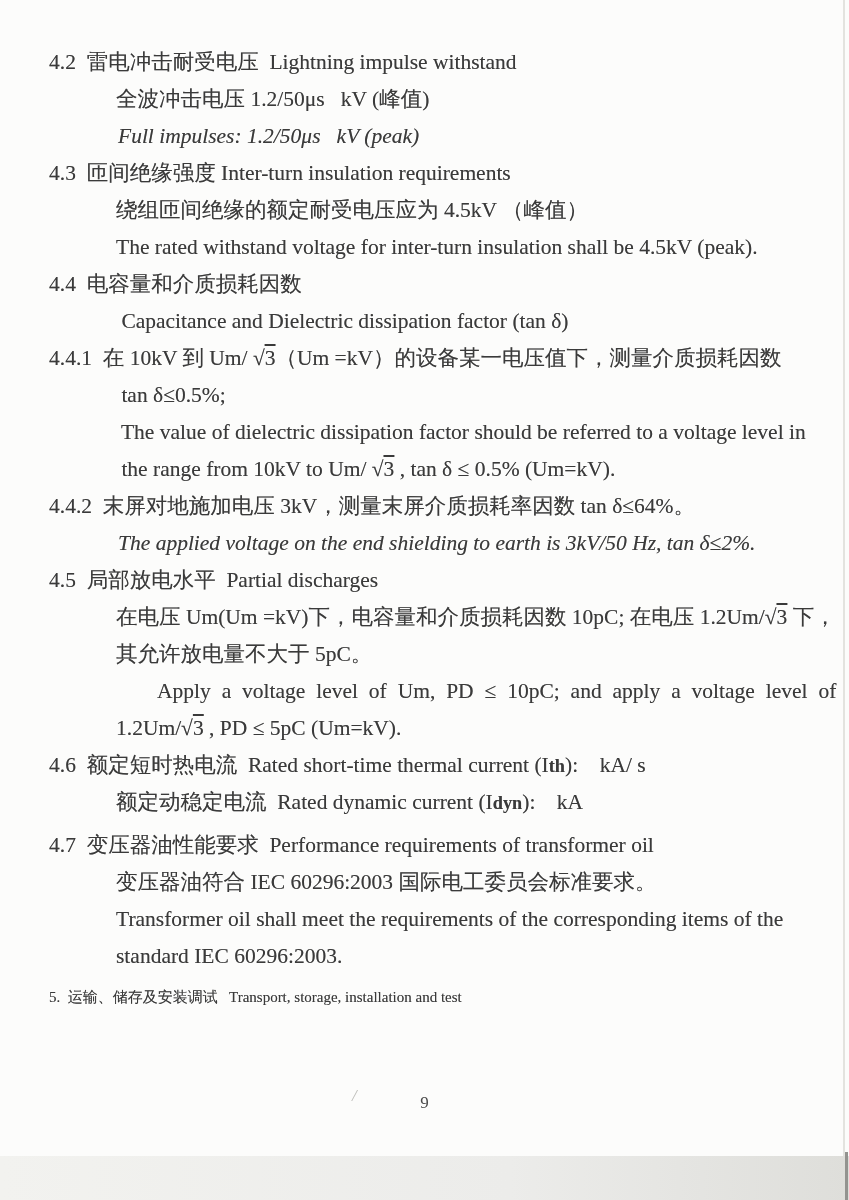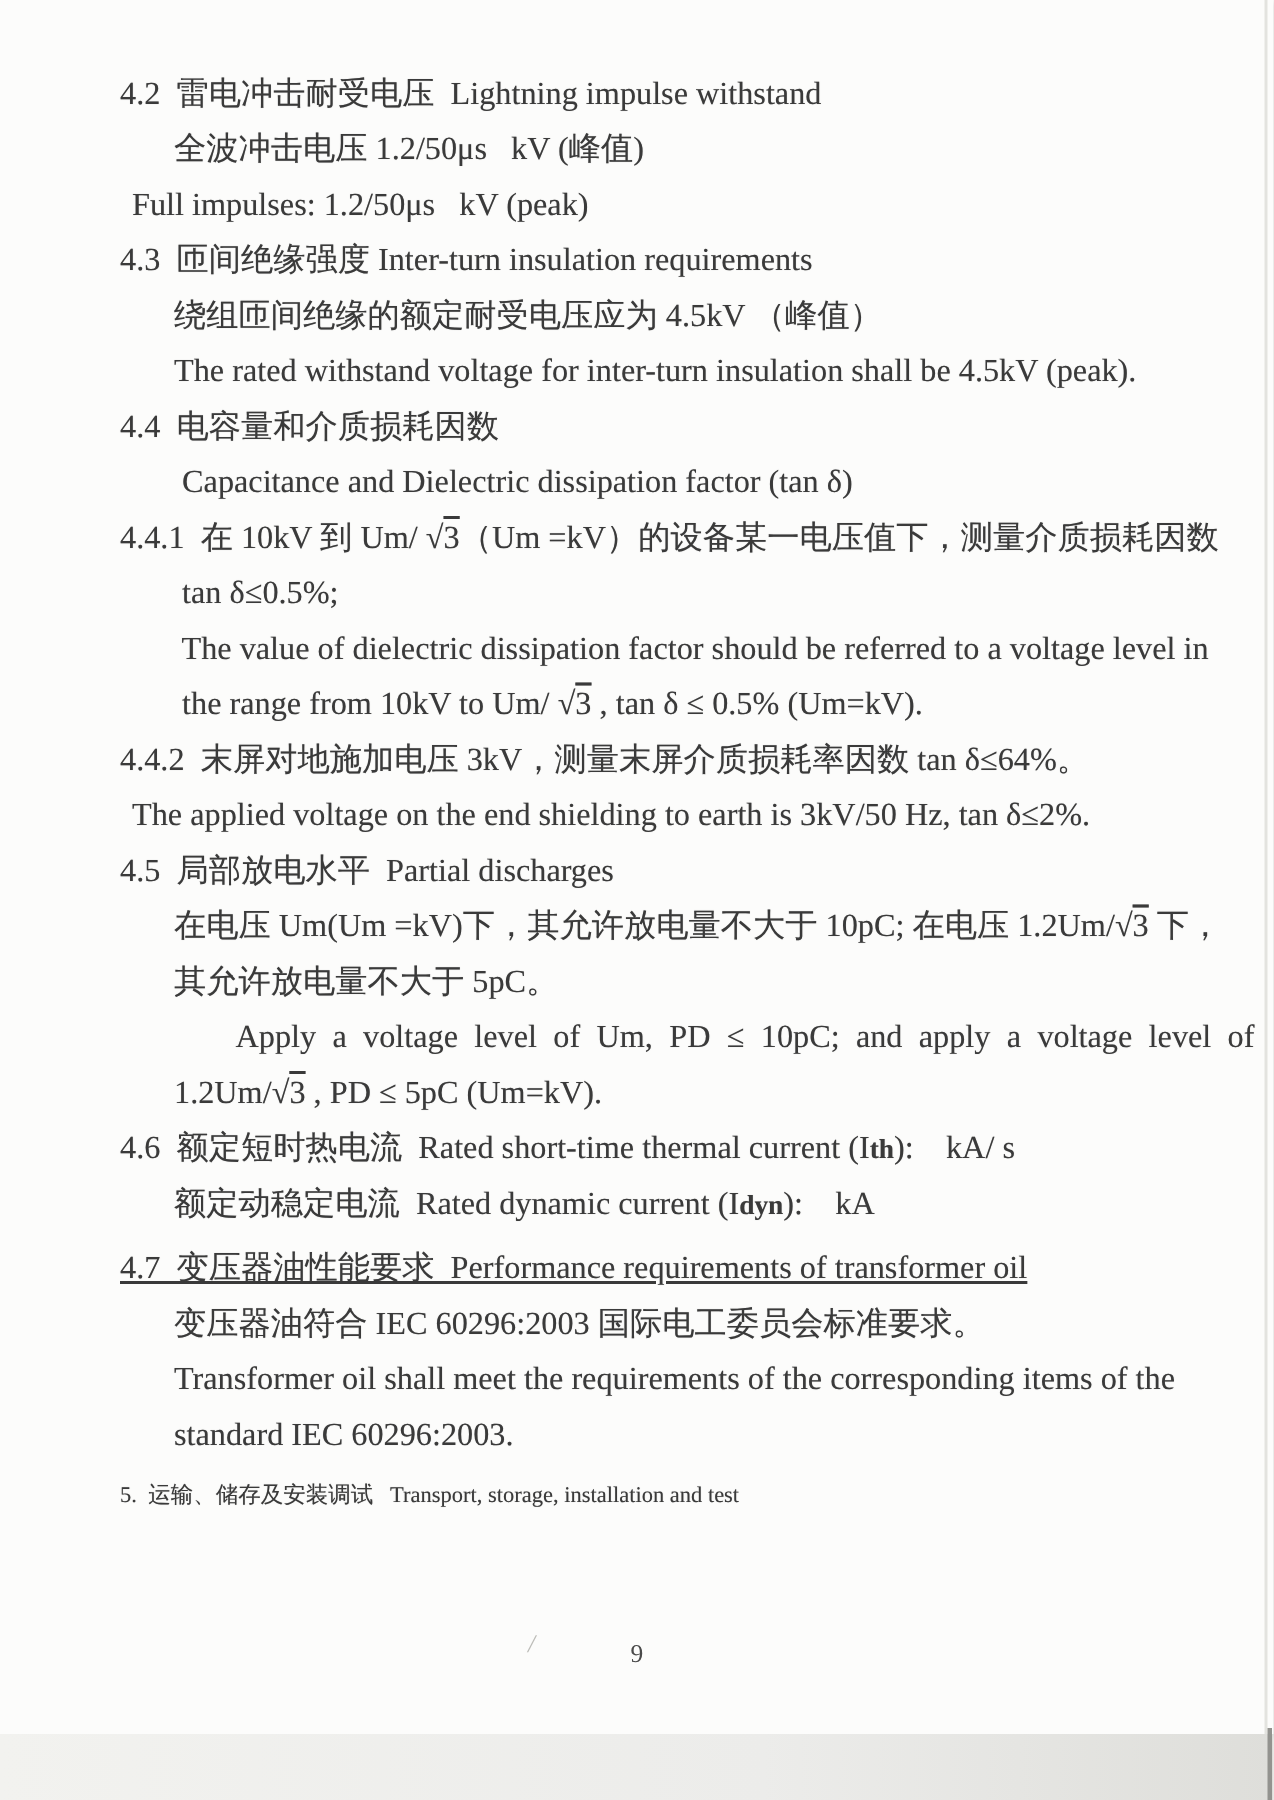--- a/index.html
+++ b/index.html
@@ -54,23 +54,23 @@
     width: 849px;
   }
   .line {
     white-space: pre;
     font-size: 21.5px;
     line-height: 37px;
     height: 37px;
     color: #3a3a3a;
     text-shadow: 0 0 0.5px rgba(90,90,90,0.55);
   }
-  .indent-0 { padding-left: 80px; }
+  .indent-0 { padding-left: 49px; }
   .indent-1 { padding-left: 116px; }
-  .indent-2 { padding-left: 88px; }
+  .indent-2 { padding-left: 118px; font-style: italic; }
   .large { font-size: 15px; }
   .spread { word-spacing: 5.5px; margin-left: 41px; }
   .b { font-weight: bold; font-size: 0.85em; }
   .ov { text-decoration: overline; }
   .page-number {
     position: absolute;
     left: 0;
     top: 1093px;
     width: 849px;
     text-align: center;
@@ -99,27 +99,27 @@
       <div class="line indent-1"><span>The rated withstand voltage for inter-turn insulation shall be 4.5kV (peak).</span></div>
       <div class="line indent-0"><span>4.4  电容量和介质损耗因数</span></div>
       <div class="line indent-1"><span> Capacitance and Dielectric dissipation factor (tan δ)</span></div>
       <div class="line indent-0"><span>4.4.1  在 10kV 到 Um/ </span><span>√</span><span class="ov">3</span><span>（Um =kV）的设备某一电压值下，测量介质损耗因数</span></div>
       <div class="line indent-1"><span> tan δ≤0.5%;</span></div>
       <div class="line indent-1"><span> The value of dielectric dissipation factor should be referred to a voltage level in</span></div>
       <div class="line indent-1"><span> the range from 10kV to Um/ </span><span>√</span><span class="ov">3</span><span> , tan δ ≤ 0.5% (Um=kV).</span></div>
       <div class="line indent-0"><span>4.4.2  末屏对地施加电压 3kV，测量末屏介质损耗率因数 tan δ≤64%。</span></div>
       <div class="line indent-2"><span>The applied voltage on the end shielding to earth is 3kV/50 Hz, tan δ≤2%.</span></div>
       <div class="line indent-0"><span>4.5  局部放电水平  Partial discharges</span></div>
-      <div class="line indent-1"><span>在电压 Um(Um =kV)下，其允许放电量不大于 10pC; 在电压 1.2Um/</span><span>√</span><span class="ov">3</span><span> 下，</span></div>
+      <div class="line indent-1"><span>在电压 Um(Um =kV)下，电容量和介质损耗因数 10pC; 在电压 1.2Um/</span><span>√</span><span class="ov">3</span><span> 下，</span></div>
       <div class="line indent-1"><span>其允许放电量不大于 5pC。</span></div>
       <div class="line indent-1 spread"><span>Apply a voltage level of Um, PD ≤ 10pC; and apply a voltage level of</span></div>
       <div class="line indent-1"><span>1.2Um/</span><span>√</span><span class="ov">3</span><span> , PD ≤ 5pC (Um=kV).</span></div>
       <div class="line indent-0"><span>4.6  额定短时热电流  Rated short-time thermal current (I</span><span class="b">th</span><span>):    kA/ s</span></div>
       <div class="line indent-1"><span>额定动稳定电流  Rated dynamic current (I</span><span class="b">dyn</span><span>):    kA</span></div>
-      <div class="line indent-0" style="margin-top: 6px; text-decoration: underline;"><span>4.7  变压器油性能要求  Performance requirements of transformer oil</span></div>
+      <div class="line indent-0" style="margin-top: 6px;"><span>4.7  变压器油性能要求  Performance requirements of transformer oil</span></div>
       <div class="line indent-1"><span>变压器油符合 IEC 60296:2003 国际电工委员会标准要求。</span></div>
       <div class="line indent-1"><span>Transformer oil shall meet the requirements of the corresponding items of the</span></div>
       <div class="line indent-1"><span>standard IEC 60296:2003.</span></div>
       <div class="line indent-0 large" style="margin-top: 4px;"><span>5.  运输、储存及安装调试   Transport, storage, installation and test</span></div>
     </div>
   <div class="artifact">/</div>
   <div class="page-number">9</div>
   <div class="paper-edge-right"></div>
 </div>
 <div class="floor"></div>

